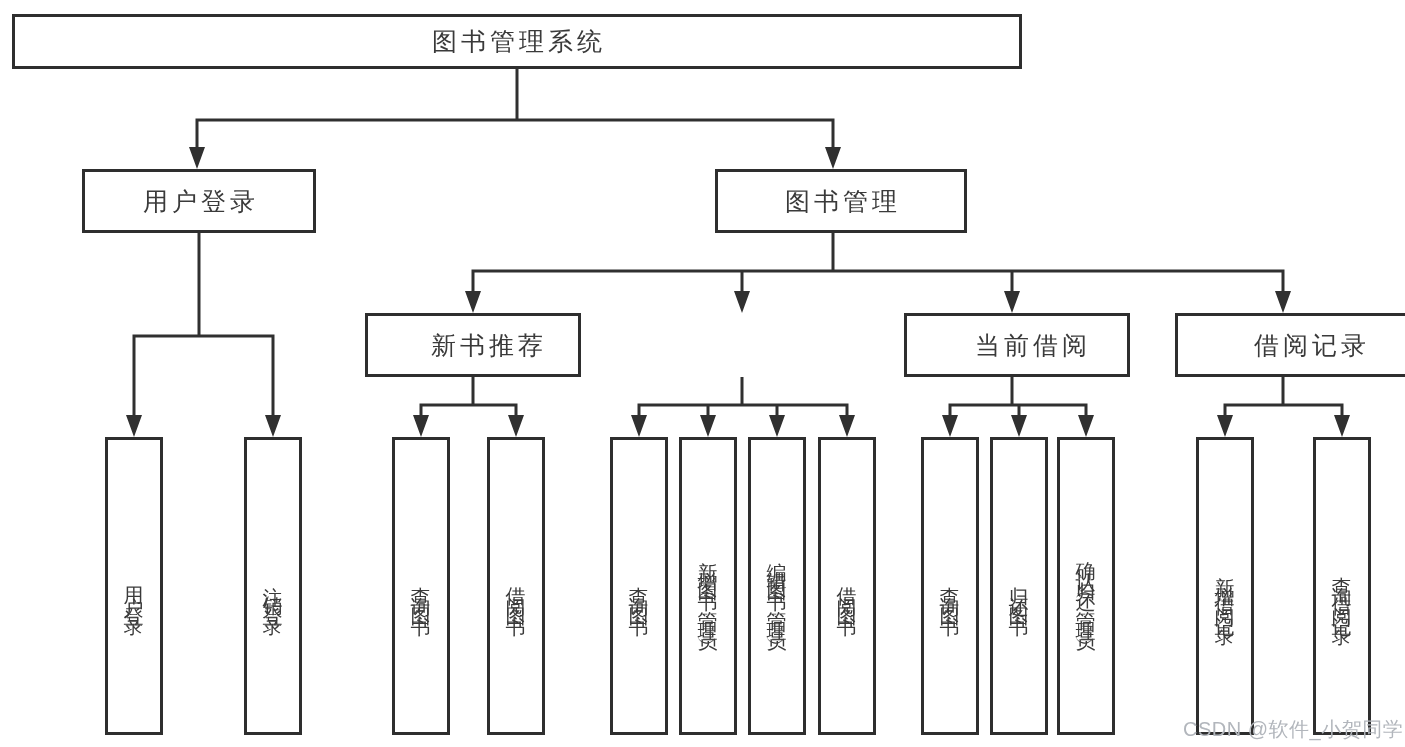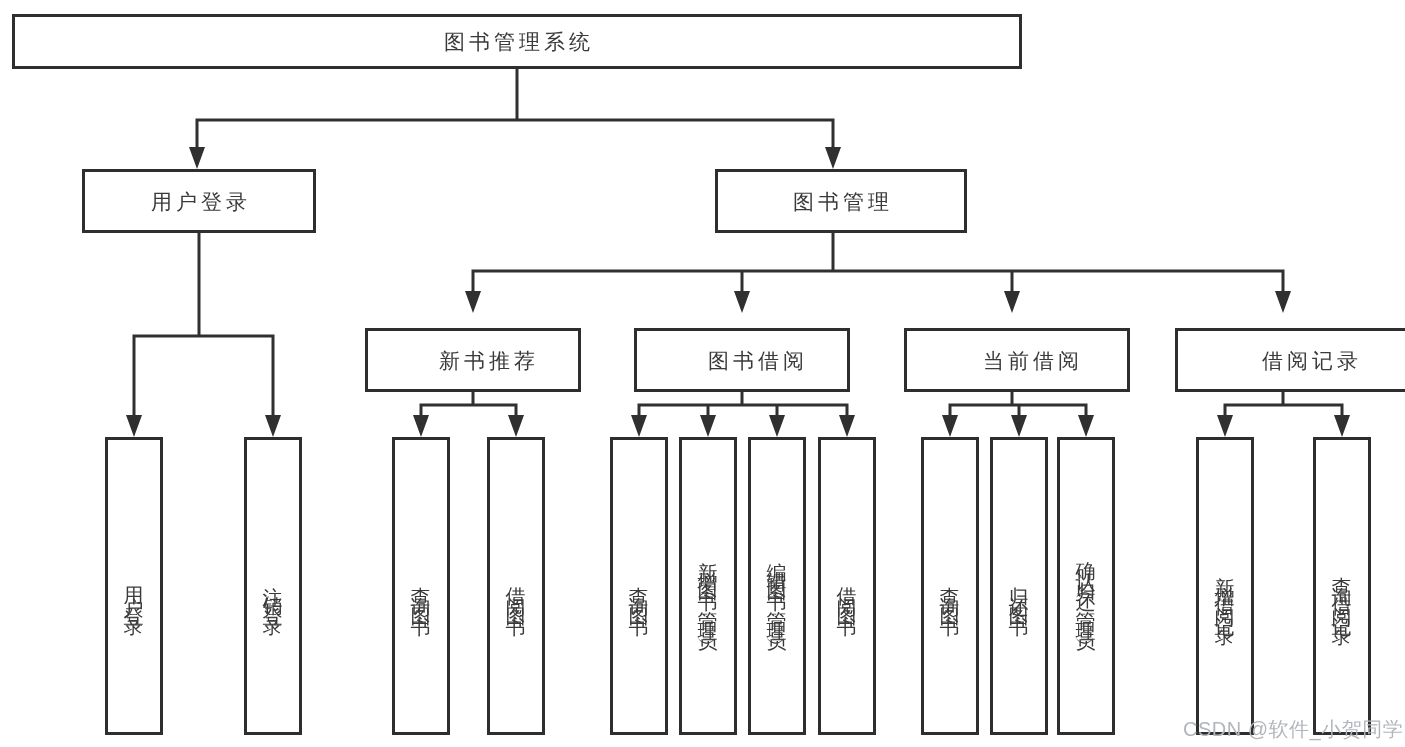--- a/index.html
+++ b/index.html
@@ -26,32 +26,32 @@
     box-sizing: border-box;
     background: #ffffff;
     border: 3px solid #2e2e2e;
     display: flex;
     align-items: center;
     justify-content: center;
     z-index: 2;
     color: #3a3a3a;
   }
   .node.h .lbl {
-    font-size: 21px;
+    font-size: 25px;
     letter-spacing: 4px;
     margin-right: -4px;
     white-space: nowrap;
     line-height: 1;
     text-align: center;
   }
   .node.root {
     left: 12px; top: 14px; width: 1010px; height: 55px;
   }
   .node.lvl2 { top: 169px; height: 64px; }
-  .node.lvl3 { top: 328px; height: 64px; padding-left: 28px; }
+  .node.lvl3 { top: 313px; height: 64px; padding-left: 28px; }
   .node.leaf {
     top: 437px; height: 298px; width: 58px;
   }
   .node.leaf .lbl {
     writing-mode: vertical-rl;
     text-orientation: mixed;
     font-size: 20px;
     line-height: 1;
     letter-spacing: 10px;
     margin-bottom: -10px;
@@ -130,23 +130,20 @@
   <div class="node lvl2 h" id="n-user-login">
     <span class="lbl">用户登录</span>
   </div>
   <div class="node lvl2 h" id="n-book-mgmt">
     <span class="lbl">图书管理</span>
   </div>
 
   <div class="node lvl3 h" id="n-new-book">
     <span class="lbl">新书推荐</span>
   </div>
-  <div class="node lvl3 h" id="n-book-borrow">
-    <span class="lbl">图书借阅</span>
-  </div>
   <div class="node lvl3 h" id="n-cur-borrow">
     <span class="lbl">当前借阅</span>
   </div>
   <div class="node lvl3 h" id="n-borrow-rec">
     <span class="lbl">借阅记录</span>
   </div>
 
   <div class="node leaf" id="lf-0">
     <span class="lbl">用户登录</span>
   </div>

